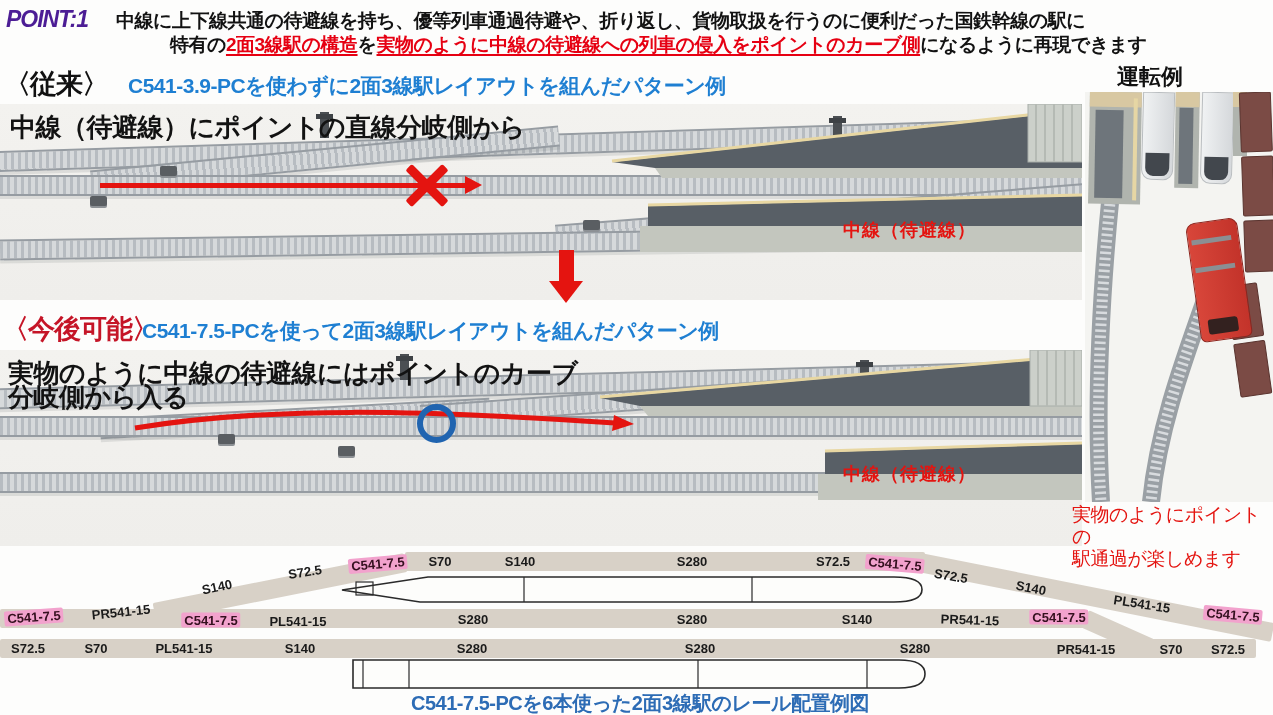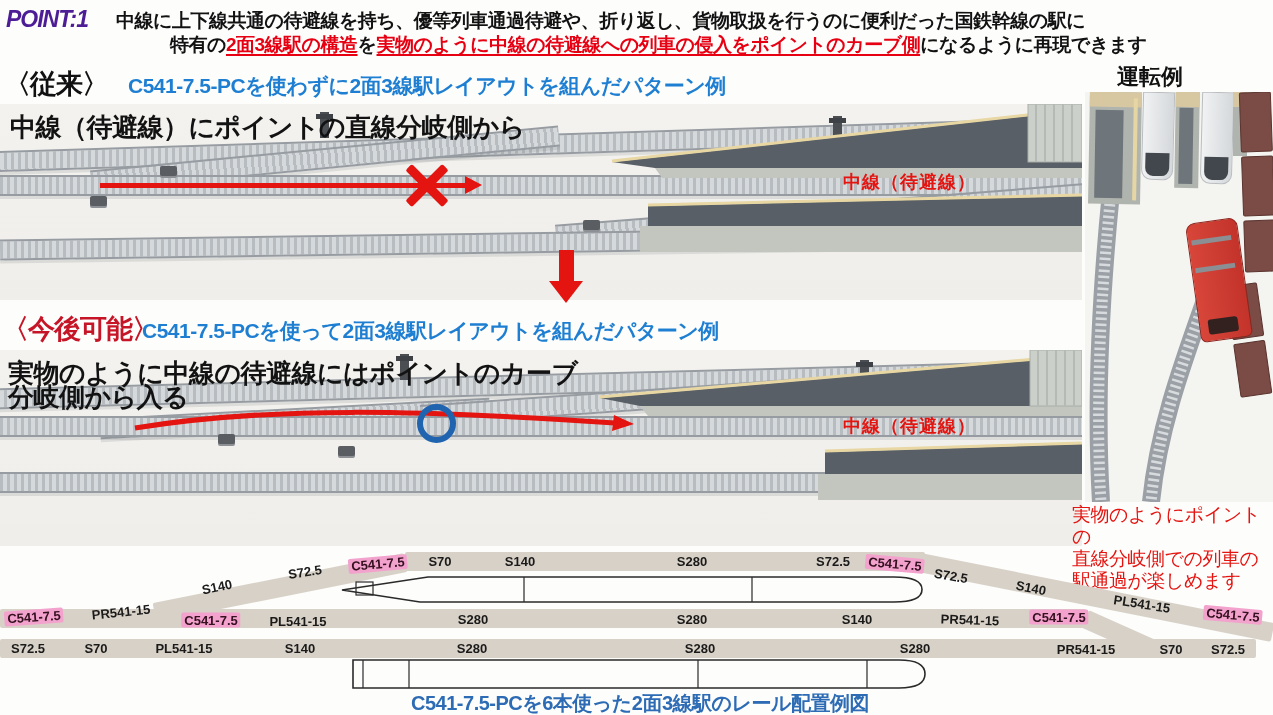--- a/index.html
+++ b/index.html
@@ -23,21 +23,21 @@
   .photo{background:linear-gradient(#f3f2ef,#efeeeb);overflow:hidden;}
   .ph1{left:0;top:104px;width:1082px;height:196px;}
   .ph2{left:0;top:350px;width:1082px;height:196px;}
   .track{height:17px;border-top:2px solid #969ca2;border-bottom:2px solid #969ca2;
          background:repeating-linear-gradient(90deg,#b7bcc1 0 3px,#d6d9db 3px 7px);
          box-shadow:0 3px 0 rgba(120,125,130,.18);}
   .tower{width:9px;height:26px;background:#4b4f53;}
   .tower:after{content:"";position:absolute;left:-4px;top:2px;width:17px;height:5px;background:#3e4246;}
   .machine{width:17px;height:10px;background:#5a5e62;border-radius:2px;box-shadow:0 2px 0 #8d9195;}
   .note{font-weight:700;font-size:26px;color:#121212;white-space:nowrap;z-index:6;letter-spacing:-0.5px;}
-  .redlabel{font-weight:900;font-size:18px;color:#e41410;white-space:nowrap;z-index:6;letter-spacing:1px;}
+  .redlabel{font-weight:900;font-size:18px;color:#e41410;white-space:nowrap;z-index:6;letter-spacing:1px;margin-top:48px;}
   .redarrow{height:5px;background:#e41410;z-index:5;}
   .redarrow:after{content:"";position:absolute;right:-16px;top:-7px;border-left:17px solid #e41410;
                   border-top:9px solid transparent;border-bottom:9px solid transparent;}
   .xmark{width:54px;height:54px;z-index:6;}
   .xmark i{position:absolute;left:1px;top:23px;width:52px;height:9px;background:#e41410;border-radius:2px;display:block;}
   .xmark i:nth-child(1){transform:rotate(45deg);} .xmark i:nth-child(2){transform:rotate(-45deg);}
   .bluering{width:27px;height:27px;border:6px solid #2064b0;border-radius:50%;z-index:7;}
   
   .downarrow{left:549px;top:250px;width:34px;z-index:8;}
   .downarrow .shaft{margin:0 auto;width:15px;height:31px;background:#e41410;}
@@ -66,21 +66,21 @@
 </head>
 <body>
 
 <div class="canvas">
 
   <div class="abs point">POINT:1</div>
   <div class="abs hline hl1">中線に上下線共通の待避線を持ち、優等列車通過待避や、折り返し、貨物取扱を行うのに便利だった国鉄幹線の駅に</div>
   <div class="abs hline hl2"><span>特有の</span><span class="redseg">2面3線駅の構造</span><span>を</span><span class="redseg">実物のように中線の待避線への列車の侵入をポイントのカーブ側</span><span>になるように再現できます</span></div>
 
   <div class="abs bracket bk1">〈従来〉</div>
-  <div class="abs bluehead bh1">C541-7.5-PCを使わずに2面3線駅レイアウトを組んだパターン例</div>
+  <div class="abs bluehead bh1">C541-3.9-PCを使わずに2面3線駅レイアウトを組んだパターン例</div>
 
   <div class="abs photo ph1">
     <div class="abs track" style="left:-10px;top:30px;width:1100px;transform:rotate(-1.8deg);"></div>
     <div class="abs track" style="left:90px;top:44px;width:470px;transform:rotate(-5.5deg);"></div>
     <div class="abs track" style="left:0;top:71px;width:1082px;"></div>
     <div class="abs track" style="left:555px;top:100px;width:530px;transform:rotate(-4.5deg);"></div>
     <div class="abs track" style="left:0;top:128px;width:1082px;transform:rotate(-0.8deg);"></div>
     <div class="abs tower" style="left:320px;top:8px;"></div>
     <div class="abs tower" style="left:833px;top:12px;"></div>
     <div class="abs machine" style="left:160px;top:62px;"></div>
@@ -180,21 +180,20 @@
       <div class="fcar" style="height:52px;"></div>
     </div>
     <div class="abs loco" style="left:108px;top:128px;width:50px;height:118px;z-index:3;transform:rotate(-8deg);">
       <div class="pan" style="top:16px;"></div>
       <div class="pan" style="top:44px;"></div>
       <div class="win"></div>
     </div>
   </div>
   <div class="abs rnote">
     <div>実物のようにポイントの</div>
-    <div>直線分岐側での列車の</div>
     <div>駅通過が楽しめます</div>
   </div>
 
   <div class="abs" style="left:0;top:0;width:1273px;height:715px;">
     <div class="bar" style="left:405px;top:552px;width:520px;"></div>
     <div class="bar" style="left:152px;top:578px;width:256px;transform:rotate(-11.3deg);"></div>
     <div class="bar" style="left:916px;top:588px;width:360px;transform:rotate(11.2deg);"></div>
     <div class="bar" style="left:0;top:609px;width:1086px;"></div>
     <div class="bar" style="left:1082px;top:624px;width:72px;transform:rotate(24deg);"></div>
     <div class="bar" style="left:0;top:639px;width:1256px;"></div>

